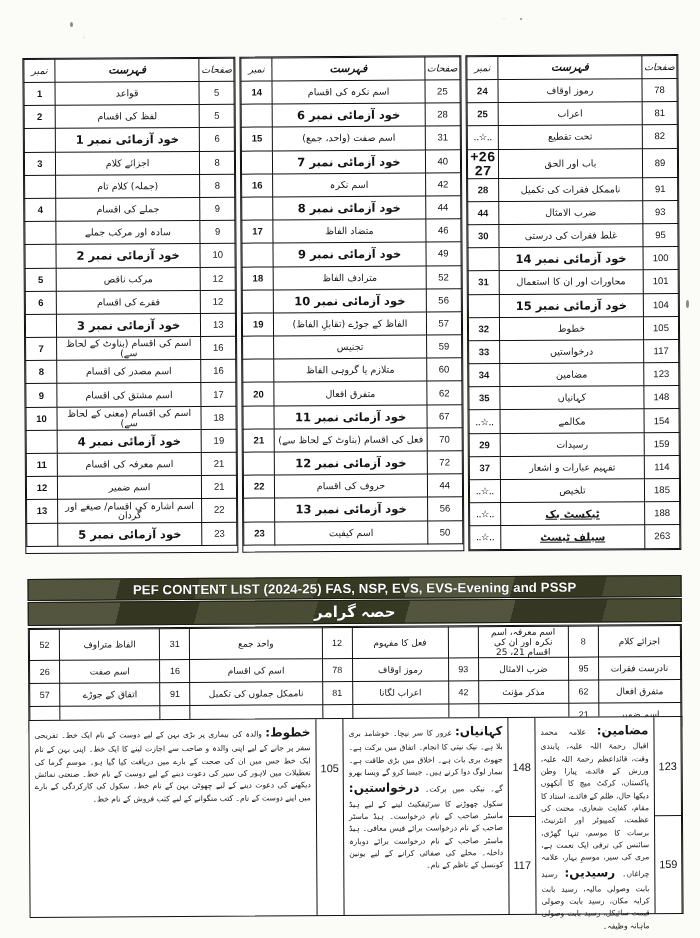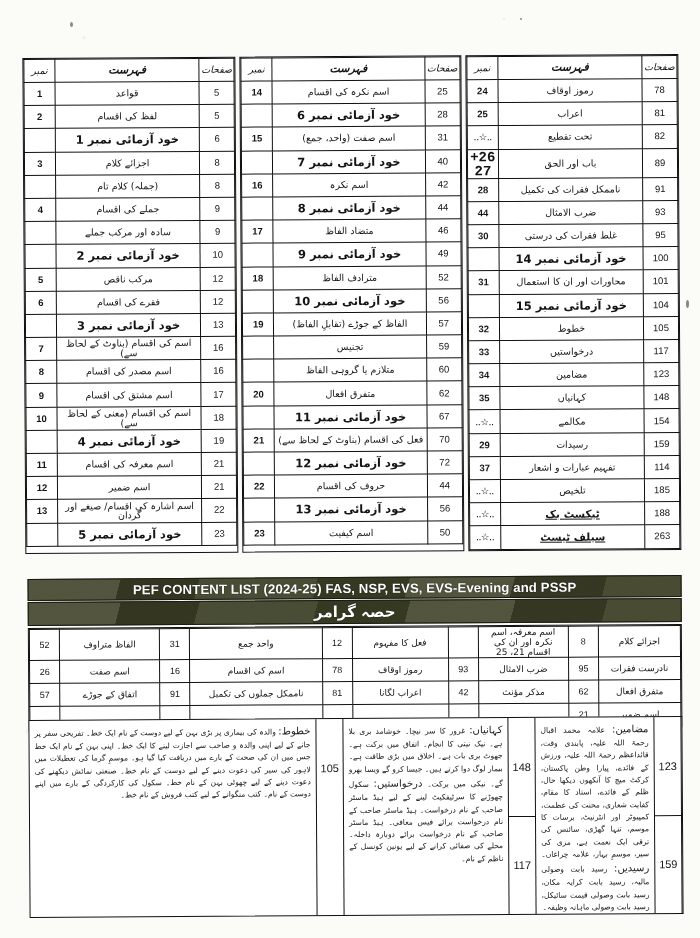--- a/index.html
+++ b/index.html
@@ -95,21 +95,21 @@
   }
   .hand-col{border-inline-start:1px solid #111;position:relative;}
   .hand-col:first-child{border-inline-start:none;}
   .hand-text{
     padding:4px 5px 0 5px;
     font-family:"DejaVu Sans",sans-serif;
     font-size:7.6px;line-height:1.62;
     text-align:justify;direction:rtl;
     color:#171717;
   }
-  .hand-head{font-weight:normal;font-size:10px;}
+  .hand-head{font-weight:bold;font-size:12px;}
   .pgcol{
     width:26px;flex:0 0 26px;border-inline-start:1px solid #111;
     display:flex;flex-direction:column;
   }
   .pgcell{
     flex:1;display:flex;align-items:center;justify-content:center;
     font-family:"Liberation Sans",sans-serif;font-size:11px;
   }
   .pgcell + .pgcell{border-top:1px solid #111;}
   .pgcell.blank{border-top:none;}

